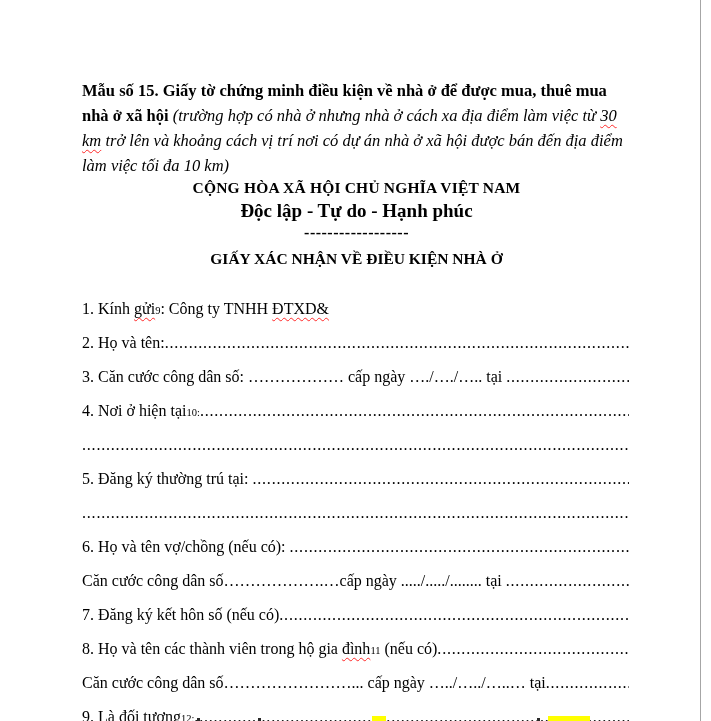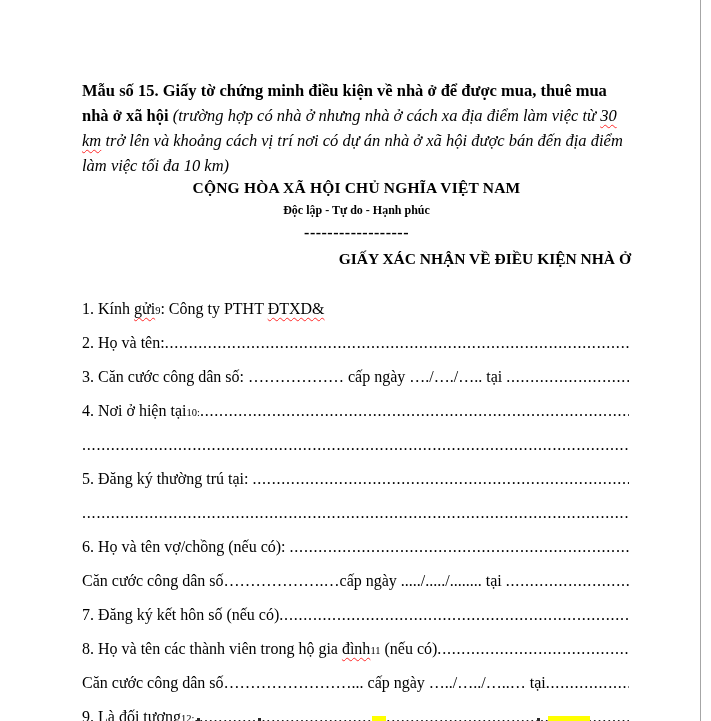--- a/index.html
+++ b/index.html
@@ -20,26 +20,26 @@
     font-size:16.5px; line-height:25.3px; text-align:left;font-family:Liberation Serif, serif;
   }
   .mau .b { font-weight:bold; }
   .mau .i { font-style:italic; }
   
   .nat {
     position:absolute; left:82px; top:177px; width:549px;
     text-align:center; font-weight:bold;
   }
   .nat .country { font-size:15.5px; line-height:22px; letter-spacing:0.2px; }
-  .nat .motto   { font-size:12px;  line-height:23px; }
+  .nat .motto   { font-size:19px;  line-height:23px; }
   .nat .sep     { font-size:16px;  line-height:21px; letter-spacing:0.5px; font-weight:bold; }
   
   .doc-title {
     position:absolute; left:82px; top:249px; width:549px;
-    text-align:right; font-weight:bold; font-size:15.5px; line-height:20px;
+    text-align:center; font-weight:bold; font-size:15.5px; line-height:20px;
   }
   
   .form {
     position:absolute; left:82px; top:292px; width:547px;
     font-size:16px;
   }
   .row {
     display:flex; align-items:baseline;
     height:34px; line-height:34px;
     white-space:pre; overflow:hidden;
@@ -86,21 +86,21 @@
   <div class="nat">
     <div class="country">CỘNG HÒA XÃ HỘI CHỦ NGHĨA VIỆT NAM</div>
     <div class="motto">Độc lập - Tự do - Hạnh phúc</div>
     <div class="sep">------------------</div>
   </div>
 
   <div class="doc-title">GIẤY XÁC NHẬN VỀ ĐIỀU KIỆN NHÀ Ở</div>
 
   <div class="form">
 
-    <div class="row"><span>1. Kính </span><span class="sq">gửi</span><sup class="fn">9</sup><span>: Công ty PTHT </span><span class="sq">ĐTXD&amp;</span></div>
+    <div class="row"><span>1. Kính </span><span class="sq">gửi</span><sup class="fn">9</sup><span>: Công ty TNHH </span><span class="sq">ĐTXD&amp;</span></div>
 
     <div class="row"><span>2. Họ và tên:</span><span class="fill">................................................................................................................................................................................................................................................................................................................................................................................................................</span></div>
 
     <div class="row"><span>3. Căn cước công dân số: </span><span>……………… </span><span>cấp ngày …./…./….. tại </span><span class="fill">................................................................................................................................................................................................................................................................................................................................................................................................................</span></div>
 
     <div class="row"><span>4. Nơi ở hiện tại</span><sup class="fn">10:</sup><span class="fill">................................................................................................................................................................................................................................................................................................................................................................................................................</span></div>
 
     <div class="row"><span class="fill">................................................................................................................................................................................................................................................................................................................................................................................................................</span></div>
 
     <div class="row"><span>5. Đăng ký thường trú tại: </span><span class="fill">................................................................................................................................................................................................................................................................................................................................................................................................................</span></div>

